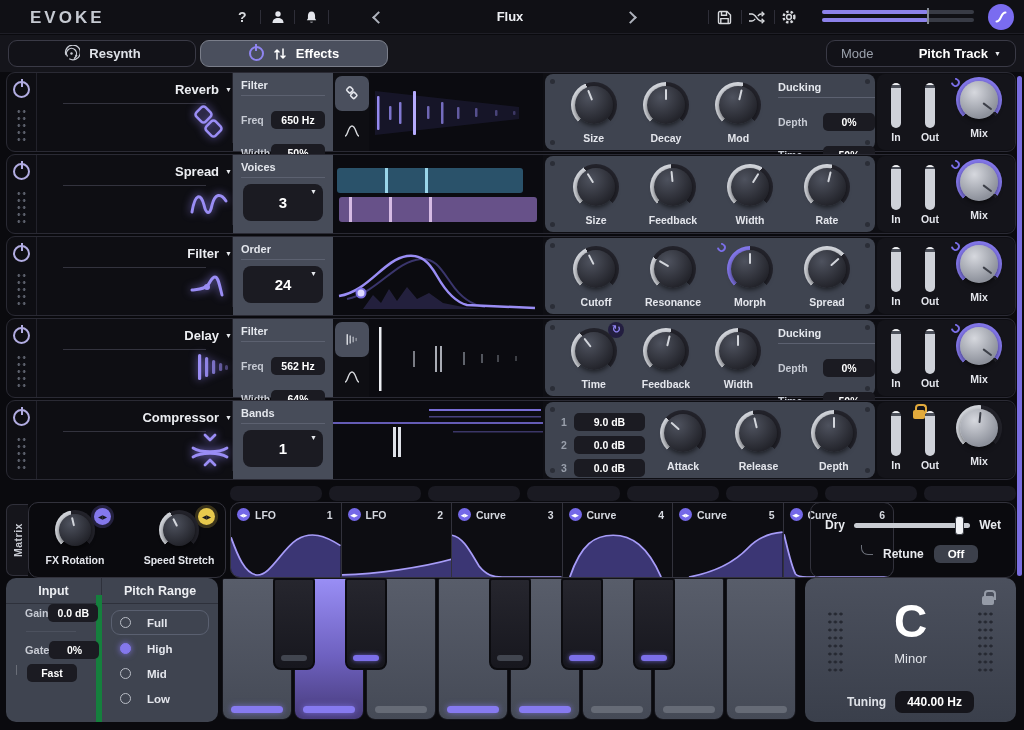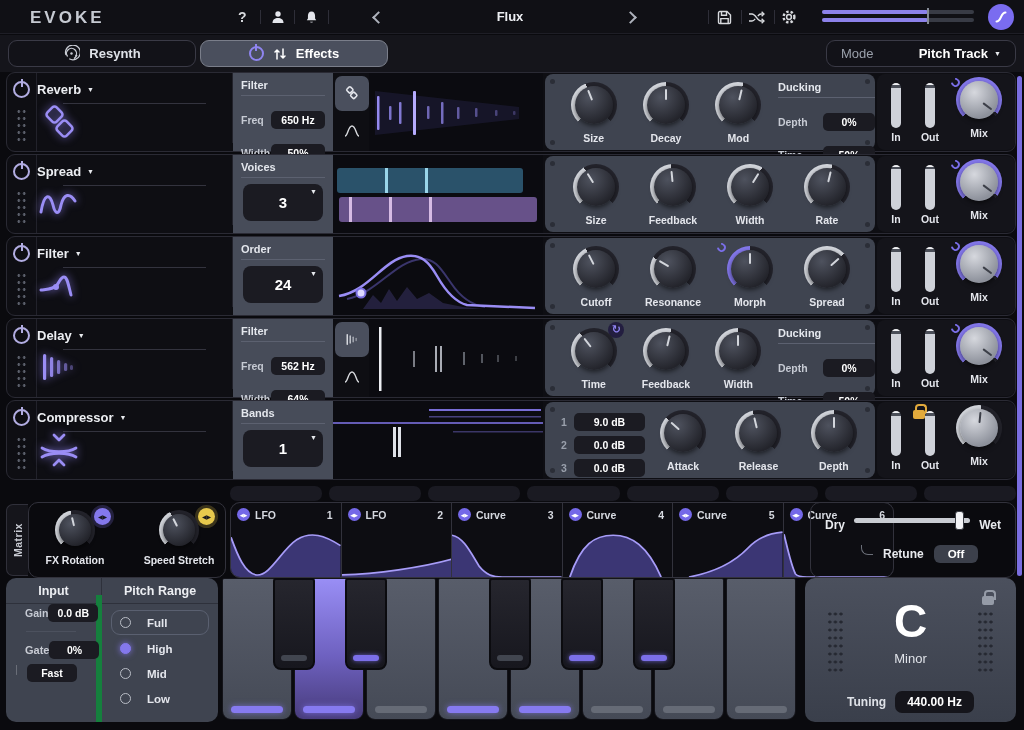--- a/index.html
+++ b/index.html
@@ -32,21 +32,21 @@
 .caret::after{content:"▼";font-size:7px;color:#e8eaee;margin-left:6px;vertical-align:2px}
 .pwr{width:15px;height:15px;border:2px solid #8f85f0;border-radius:50%;position:relative}
 .pwr::after{content:'';position:absolute;left:50%;top:-4px;width:2px;height:7px;background:#8f85f0;transform:translateX(-50%)}
 
 
 .row{position:absolute;left:6px;width:1010px;height:80px;background:#0e0e13;border:1px solid #2a2a34;border-radius:9px}
 .rail{position:absolute;left:0;top:0;bottom:0;width:30px;border-right:1px solid #22222b;display:flex;flex-direction:column;align-items:center;padding-top:8px;gap:10px}
 .rpwr{width:17px;height:17px;border:2px solid #b2ade2;border-radius:50%;position:relative}
 .rpwr::after{content:'';position:absolute;left:50%;top:-4px;width:2px;height:8px;background:#b2ade2;transform:translateX(-50%)}
 .dots{width:11px;height:36px;background-image:radial-gradient(circle,#5c606c 1.2px,transparent 1.5px);background-size:5.5px 7px}
-.modsel{position:absolute;left:30px;top:0;bottom:8px;width:196px;border-right:1px solid #22222b;text-align:left}
+.modsel{position:absolute;left:30px;top:0;bottom:8px;width:196px;border-right:1px solid #22222b;text-align:right}
 .modsel .name{margin-top:9px;font-size:13px;font-weight:700;color:#eceef2}
 .modsel .uline{height:1px;background:#33333e;margin:6px 26px 0}
 .glow{filter:drop-shadow(0 0 4px rgba(145,130,245,.85))}
 .pp{position:absolute;left:226px;top:0;bottom:0;width:100px;background:#474c59;padding:6px 8px}
 .pp .t{font-size:11px;font-weight:700;color:#e4e7ed}
 .pp .u{height:1px;background:#5c6170;margin:4px 0 2px}
 .pr{display:flex;justify-content:space-between;align-items:center;margin-top:15px;font-size:10.5px;font-weight:700;color:#c6cad3}
 .pv{background:#1b1b22;border-radius:5px;min-width:54px;text-align:center;font-weight:700;color:#fff;padding:3px 4px;font-size:10.5px}
 .dd{margin:6px auto 0;width:80px;height:37px;background:#1b1b22;border-radius:8px;position:relative;font-size:15px;font-weight:700;color:#fff;display:flex;align-items:center;justify-content:center}
 .dd::after{content:"▼";position:absolute;right:6px;top:4px;font-size:7px;color:#e8eaee}
@@ -104,21 +104,21 @@
 .badge.p{background:#8478ec;box-shadow:0 0 0 3px rgba(132,120,236,.22)}
 .badge.y{background:#e7c94d;box-shadow:0 0 0 3px rgba(231,201,77,.22)}
 .slots{position:absolute;left:230px;top:502px;width:664px;height:76px;border:1px solid #32323c;background:#32323c;border-radius:10px;display:flex;gap:1px;overflow:hidden}
 .slot{flex:1;background:#0d0d12;position:relative}
 .slot .shead{display:flex;align-items:center;gap:5px;padding:5px 8px 0 6px;font-size:10.5px;font-weight:700;color:#d6d9e0}
 .slot .num{margin-left:auto}
 .sbadge{width:13px;height:13px;border-radius:50%;background:#7468e8;color:#fff;font-size:5px;display:flex;align-items:center;justify-content:center;flex:none}
 .sbadge::after{content:"◀▶"}
 .slot svg{position:absolute;bottom:0;left:0;width:100%;height:48px}
 .outpanel{position:absolute;left:810px;top:502px;width:206px;height:76px;border:1px solid #32323c;border-radius:10px;font-size:12px;font-weight:700}
-.dw{display:flex;gap:9px;padding:15px 14px 0}
+.dw{display:flex;align-items:center;gap:9px;padding:15px 14px 0}
 .track{flex:1;height:5px;background:#c9ccd2;border-radius:3px;position:relative}
 .thandle{position:absolute;top:-7px;left:calc(var(--pos)*1% - 5px);width:9px;height:19px;background:#f2f3f6;border:1px solid #3a3d45;border-radius:3px}
 .ret{display:flex;align-items:center;gap:10px;margin:13px 0 0 50px}
 .elbow{width:12px;height:10px;border-left:1.5px solid #6a6e78;border-bottom:1.5px solid #6a6e78;border-radius:0 0 0 7px;margin-top:-8px}
 .off{background:#3c404b;border-radius:6px;padding:3px 14px;font-size:11.5px;color:#fff}
 
 
 .inpanel{position:absolute;left:6px;top:578px;width:212px;height:144px;background:#3f4450;border-radius:10px;overflow:hidden}
 .inhead{height:26px;display:flex;border-bottom:1px solid #2e313b}
 .inhead div{display:flex;align-items:center;justify-content:center;font-size:12.5px;font-weight:700;color:#eceef2}

